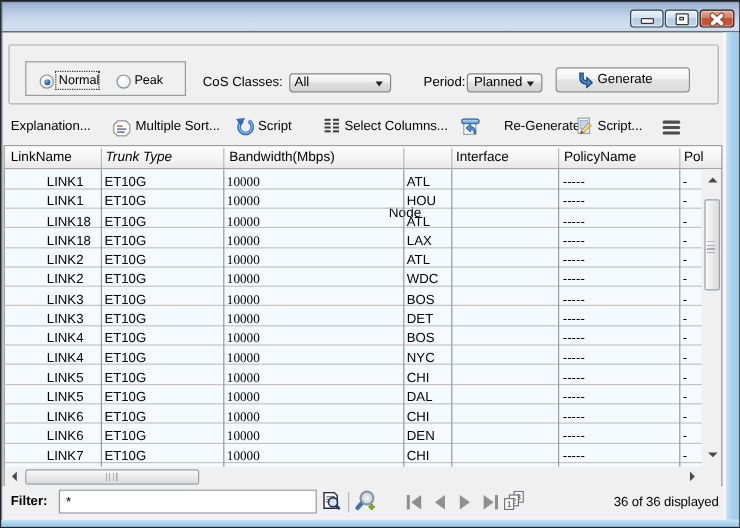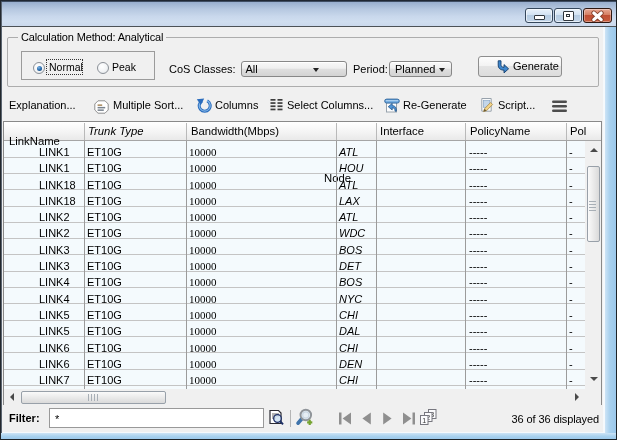--- a/index.html
+++ b/index.html
@@ -43,39 +43,39 @@
   #focusN{left:46px;top:59px;width:37px;height:16px;border:1px dotted #333;}
   #lblN{left:49px;top:62px;height:11px;line-height:11px;font-size:10.5px;}
   #lblP{left:112px;top:62px;height:11px;line-height:11px;font-size:10.5px;}
   
   .lbl{height:12px;line-height:12px;}
   #lblCos{left:169px;top:63px;}
   #lblPer{left:353px;top:63px;}
   .combo{top:61px;height:16px;border:1px solid #878787;border-radius:3px;
     background:linear-gradient(180deg,#f8f8f8 0%,#efefef 45%,#dfdfdf 50%,#d3d3d3 100%);
     box-shadow:inset 0 1px 0 #fff;}
-  #cmbCos{left:241px;width:106px;}
+  #cmbCos{left:241px;width:85px;}
   #cmbPer{left:389px;width:63px;text-align:center;}
   .combo .ct{left:5px;top:1px;height:13px;line-height:13px;}
   .carrow{top:6px;width:0;height:0;border-left:3.5px solid transparent;border-right:3.5px solid transparent;border-top:4px solid #222;}
   
-  #btnGen{left:478px;top:56px;width:84px;height:21px;border:1px solid #8e8e8e;border-radius:3px;
+  #btnGen{left:463px;top:56px;width:112px;height:21px;border:1px solid #8e8e8e;border-radius:3px;
     background:linear-gradient(180deg,#fdfdfd 0%,#f3f3f3 45%,#e4e4e4 50%,#dcdcdc 100%);}
   #btnGen span{left:34px;top:3px;height:12px;line-height:12px;position:absolute;}
   
   .tbt{top:99px;height:12px;line-height:12px;}
   
   #pane{left:3px;top:121px;width:599px;height:284px;border:1px solid #898989;background:#f4fafd;}
   #thead{left:4px;top:122px;width:597px;height:19px;background:linear-gradient(180deg,#ffffff 0%,#f4f4f4 55%,#e9e9e9 100%);border-bottom:1px solid #a5a5a5;}
   .hsep{top:123px;width:1px;height:17px;background:#b9b9b9;}
   .htx{top:125px;height:12px;line-height:12px;font-size:11.3px;}
   .vline{top:141px;width:1px;height:248px;background:#9b9b9b;}
   .tr{left:4px;width:581px;height:16.3px;border-bottom:1px solid #c4c4c4;}
   .tr s{position:absolute;text-decoration:none;top:4.5px;height:12px;line-height:12px;white-space:pre;}
-  .c1{left:3px;padding-left:32px;} .c2{left:83px;} .c3{left:185px;font-family:Liberation Serif, serif;} .c4{left:335px;font-style:italic;} .c6{left:465px;} .c7{left:565px;}
+  .c1{left:3px;padding-left:32px;} .c2{left:83px;} .c3{left:185px;font-family:Liberation Serif, serif;} .c4{left:335px;} .c6{left:465px;} .c7{left:565px;}
   
   #vsb{left:585px;top:141px;width:16px;height:248px;background:#f0f0f0;}
   #vthumb{left:1.5px;top:25px;width:13px;height:76px;border:1px solid #98a0a9;border-radius:2px;
     background:linear-gradient(90deg,#fafafa 0%,#eaeaea 50%,#dadada 100%);}
   #hsb{left:4px;top:389px;width:581px;height:16px;background:#f0f0f0;}
   #hthumb{left:17px;top:1.5px;width:145px;height:13px;border:1px solid #98a0a9;border-radius:2px;
     background:linear-gradient(180deg,#fafafa 0%,#eaeaea 50%,#dadada 100%);}
   #corner{left:585px;top:389px;width:16px;height:16px;background:#f0f0f0;}
   .arr{width:0;height:0;}
   .grip-h{background:repeating-linear-gradient(180deg,#a8afb6 0,#a8afb6 1px,transparent 1px,transparent 3px);}
@@ -114,21 +114,20 @@
       </div>
     </div>
   <div id="btncls" class="capbtn">
     <svg width="27" height="13" style="left:0;top:0" viewBox="0 0 27 13">
       <path d="M9.8 4 L17.2 10.6 M17.2 4 L9.8 10.6" stroke="#7e3a26" stroke-width="4.8" stroke-linecap="round" fill="none"></path>
       <path d="M9.8 4 L17.2 10.6 M17.2 4 L9.8 10.6" stroke="#ffffff" stroke-width="3.2" stroke-linecap="round" fill="none"></path>
     </svg>
   </div>
 
   <div id="grpbox"></div>
-  <div id="grplbl" class="txt">Calculation Method: Analytical</div>
   <div id="radpanel"></div>
   <div id="radN" class="rad">
       <b></b>
     </div>
   <div id="focusN"></div>
   <div id="lblN" class="txt">Normal</div>
   <div id="radP" class="rad"></div>
   <div id="lblP" class="txt">Peak</div>
   <div id="lblCos" class="lbl txt">CoS Classes:</div>
   <div id="cmbCos" class="combo">
@@ -153,41 +152,41 @@
     <rect x="3.6" y="4.4" width="4.6" height="1.5" fill="#a8885a"></rect>
     <rect x="3.6" y="6.9" width="7.6" height="1.5" fill="#78828d"></rect>
     <rect x="3.6" y="9.4" width="6.2" height="1.5" fill="#78828d"></rect>
   </svg>
   <div class="tbt txt" style="left:113px;">Multiple Sort...</div>
   <svg class="tbt" style="left:196px;top:98px;height:16px;" width="16" height="16" viewBox="0 0 16 16">
     <path d="M6.2 2.9 A5.5 5.5 0 1 0 11.2 2.9" fill="none" stroke="#2a6cbd" stroke-width="3"></path>
     <path d="M6.4 2.6 A5.5 5.5 0 1 0 11 2.6" fill="none" stroke="#85b8e8" stroke-width="1.2"></path>
     <path d="M0.8 1.2 L8.2 0.4 L4.8 7 Z" fill="#2a6cbd"></path>
   </svg>
-  <div class="tbt txt" style="left:215px;">Columns</div>
+  <div class="tbt txt" style="left:215px;">Script</div>
   <svg class="tbt" style="left:270px;top:98px;height:13px;" width="13" height="13" viewBox="0 0 13 13">
     <g fill="#3d3d3d">
       <rect x="0.5" y="1" width="5" height="1.7"></rect>
         <rect x="0.5" y="4.2" width="5" height="1.7"></rect>
         <rect x="0.5" y="7.4" width="5" height="1.7"></rect>
         <rect x="0.5" y="10.6" width="5" height="1.7"></rect>
       <rect x="7.5" y="1" width="5" height="1.7"></rect>
         <rect x="7.5" y="4.2" width="5" height="1.7"></rect>
         <rect x="7.5" y="7.4" width="5" height="1.7"></rect>
         <rect x="7.5" y="10.6" width="5" height="1.7"></rect>
     </g>
   </svg>
   <div class="tbt txt" style="left:287px;text-align:right;">Select Columns...</div>
   <svg class="tbt" style="left:384px;top:97px;height:16px;" width="16" height="16" viewBox="0 0 16 16">
     <rect x="2.5" y="2.5" width="10" height="12.5" fill="#fdfdfd" stroke="#98a3ad" stroke-width="1"></rect>
     <rect x="0.7" y="2.1" width="14.6" height="4" rx="2" fill="#6aa6dd" stroke="#2d6299" stroke-width="0.9"></rect>
     <rect x="1.6" y="3" width="12.8" height="1.2" rx="0.6" fill="#a8cdee"></rect>
     <path d="M12.4 14.2 C12.7 10.6 11.2 8.7 8.2 8.5 L8.2 6.4 L4.2 9.7 L8.2 13 L8.2 10.9 C10.4 11 11.1 11.9 11 14.2 Z" fill="#4f93d4" stroke="#1d4f84" stroke-width="0.7"></path>
   </svg>
-  <div class="tbt txt" style="left:403px;">Re-Generate</div>
+  <div class="tbt txt" style="left:420px;">Re-Generate</div>
   <svg class="tbt" style="left:479px;top:97px;height:16px;" width="16" height="16" viewBox="0 0 16 16">
     <path d="M2.8 1.5 L12.2 1.5 L12.2 14.2 L2.8 14.2 Z" fill="#fdfdfd" stroke="#98a2ac" stroke-width="1"></path>
     <rect x="4.4" y="3.3" width="6.4" height="7" fill="#c3d6ea" stroke="#8aa8c7" stroke-width="0.7"></rect>
     <path d="M4.6 14.6 L5.5 11.7 L11.6 5.5 L13.6 7.5 L7.5 13.7 Z" fill="#f3d488" stroke="#a8894a" stroke-width="0.8"></path>
     <path d="M4.6 14.6 L5.5 11.7 L7.5 13.7 Z" fill="#6b5b33"></path>
   </svg>
   <div class="tbt txt" style="left:498px;">Script...</div>
   <svg class="tbt" style="left:552px;top:100px;height:13px;" width="15" height="13" viewBox="0 0 15 13">
     <rect x="0" y="0.5" width="15" height="2.6" rx="1.3" fill="#4d4d4d"></rect>
     <rect x="0" y="5.0" width="15" height="2.6" rx="1.3" fill="#4d4d4d"></rect>
@@ -195,21 +194,21 @@
   </svg>
 
   <div id="pane"></div>
   <div id="thead"></div>
   <div class="hsep" style="left:84px;"></div>
   <div class="hsep" style="left:186px;"></div>
   <div class="hsep" style="left:336px;"></div>
   <div class="hsep" style="left:376px;"></div>
   <div class="hsep" style="left:465px;"></div>
   <div class="hsep" style="left:566px;"></div>
-  <div class="htx txt" style="left:9px;margin-top:10px;">LinkName</div>
+  <div class="htx txt" style="left:9px;">LinkName</div>
   <div class="htx txt" style="left:88px;font-style:italic;">Trunk Type</div>
   <div class="htx txt" style="left:191px;">Bandwidth(Mbps)</div>
   <div class="htx txt" style="left:324px;margin-top:47px;">Node</div>
   <div class="htx txt" style="left:380px;">Interface</div>
   <div class="htx txt" style="left:470px;">PolicyName</div>
   <div class="htx txt" style="left:570px;">Pol</div>
   <div id="rows">
     <div class="tr" style="top:141.4px;">
         <s class="c1">LINK1</s>
         <s class="c2">ET10G</s>

